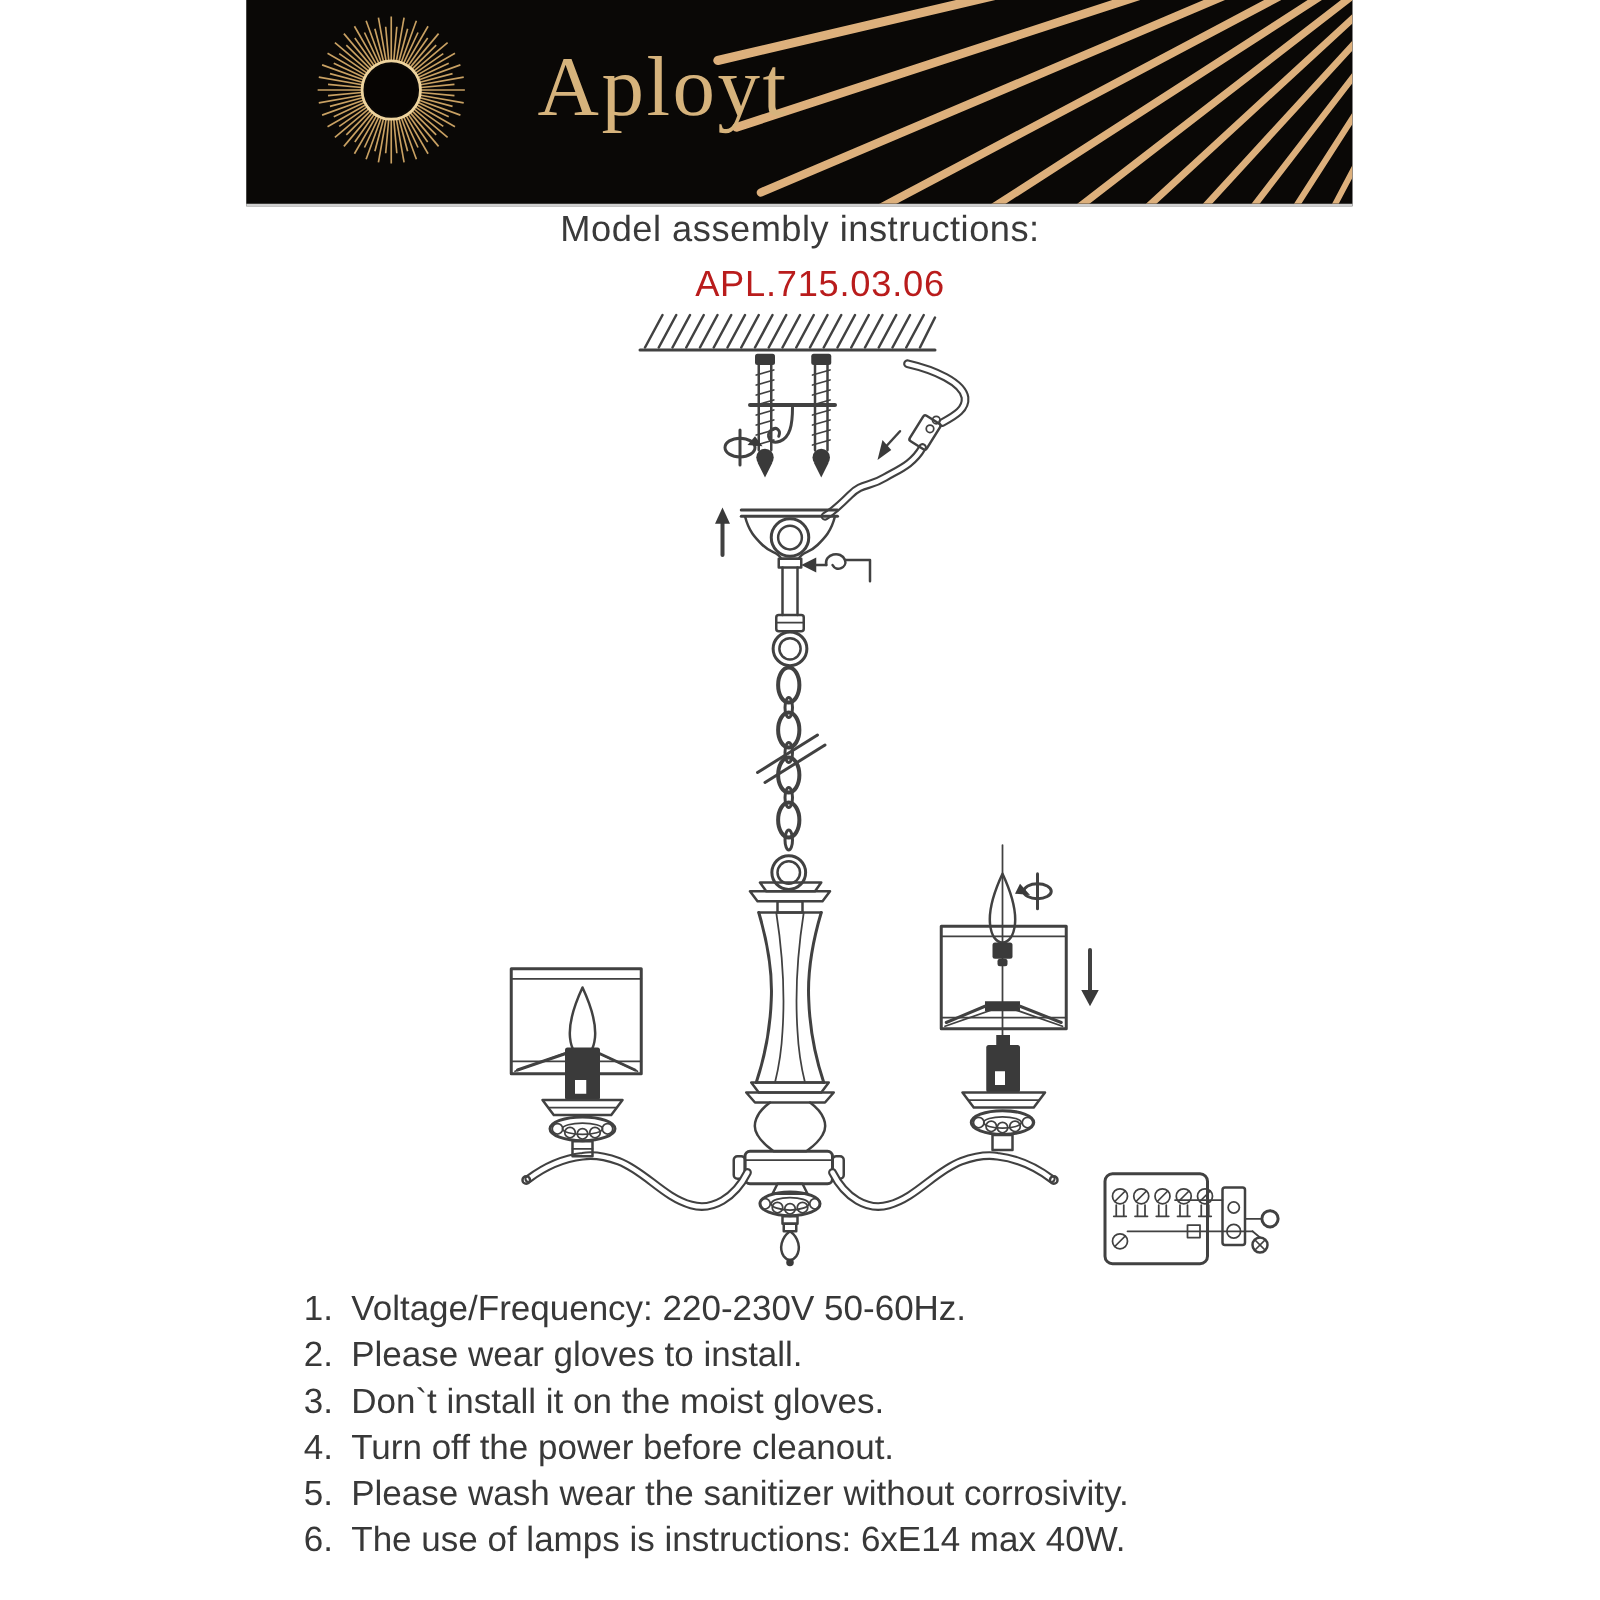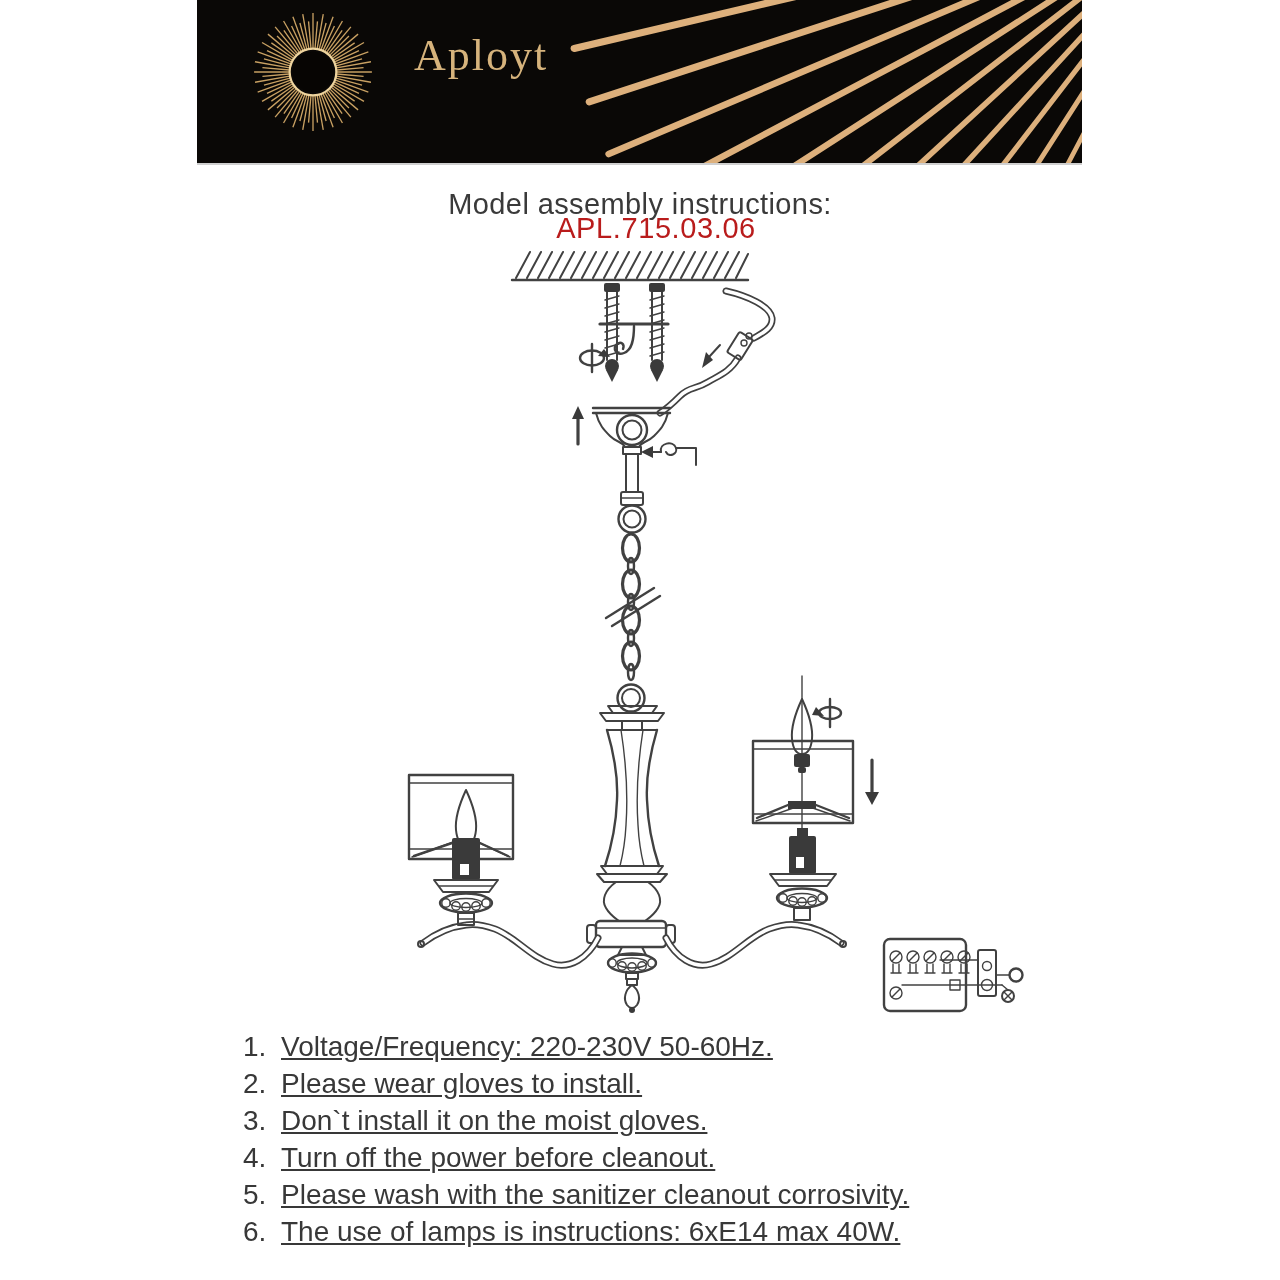--- a/index.html
+++ b/index.html
@@ -4,46 +4,46 @@
 <style>
   html,body{margin:0;padding:0;background:#ffffff;}
   .page{position:relative;width:1280px;height:1280px;background:#ffffff;overflow:hidden;
         font-family:"Liberation Sans",sans-serif;color:#383838;}
 
   
   .banner{position:absolute;left:197px;top:0;width:885px;height:163px;background:#0a0806;
           overflow:hidden;border-bottom:2px solid #cfcfcf;}
   .logo{position:absolute;left:50px;top:6px;width:132px;height:132px;}
   #sunburst line{stroke:#c9a163;stroke-width:1.3;}
-  .brand{position:absolute;left:217px;top:30px;font-family:"Liberation Serif",serif;
-         font-size:44px;font-weight:400;color:#d6b37c;letter-spacing:2px;}
+  .brand{position:absolute;left:233px;top:30px;font-family:"Liberation Serif",serif;
+         font-size:68px;font-weight:400;color:#d6b37c;letter-spacing:2px;}
   .rays{position:absolute;left:0;top:0;width:885px;height:163px;}
   #banner-rays-g line{stroke:#ddb07c;stroke-linecap:round;}
 
   
-  .title{position:absolute;left:0;top:188px;width:100%;text-align:center;
+  .title{position:absolute;left:0;top:168px;width:100%;text-align:center;
          font-size:29px;letter-spacing:.4px;color:#3a3a3a;}
   .model{position:absolute;left:0;top:212px;width:100%;text-align:center;
          font-size:29px;letter-spacing:.6px;color:#b91c1c;margin-left:16px;}
 
   
   .diagram{position:absolute;left:0;top:0;width:1280px;height:1280px;pointer-events:none;}
   .d{stroke:#414141;fill:none;stroke-width:2;stroke-linecap:round;stroke-linejoin:round;}
   .thin{stroke-width:1.4;}
   .med{stroke-width:2.4;}
   .thick{stroke-width:3.2;}
   .fillD{fill:#3a3a3a;stroke:none;}
   .tube{stroke:#414141;fill:none;stroke-width:7;stroke-linecap:round;}
   .tubeIn{stroke:#ffffff;fill:none;stroke-width:3.6;stroke-linecap:round;}
 
   
   .instructions{position:absolute;left:243px;top:1028px;width:900px;list-style:none;margin:0;padding:0;}
   .item{display:flex;font-size:28px;line-height:37px;color:#383838;}
   .num{width:38px;flex:0 0 38px;}
-  .txt{flex:1;text-decoration:underline;}
+  .txt{flex:1;}
 </style>
 </head>
 <body>
 
 <div class="page">
 
   <header class="banner">
     <svg class="rays" viewBox="0 0 885 163" preserveAspectRatio="none">
       <g id="banner-rays-g">
           <line x1="1010" y1="-100" x2="809.1" y2="518.2" stroke-width="4.20"></line>
@@ -388,20 +388,20 @@
     <li class="item">
       <span class="num">3.</span>
       <span class="txt">Don`t install it on the moist gloves.</span>
     </li>
     <li class="item">
       <span class="num">4.</span>
       <span class="txt">Turn off the power before cleanout.</span>
     </li>
     <li class="item">
       <span class="num">5.</span>
-      <span class="txt">Please wash with the sanitizer cleanout corrosivity.</span>
+      <span class="txt">Please wash wear the sanitizer without corrosivity.</span>
     </li>
     <li class="item">
       <span class="num">6.</span>
       <span class="txt">The use of lamps is instructions: 6xE14 max 40W.</span>
     </li>
   </ol>
 </div>
 
 </body></html>

